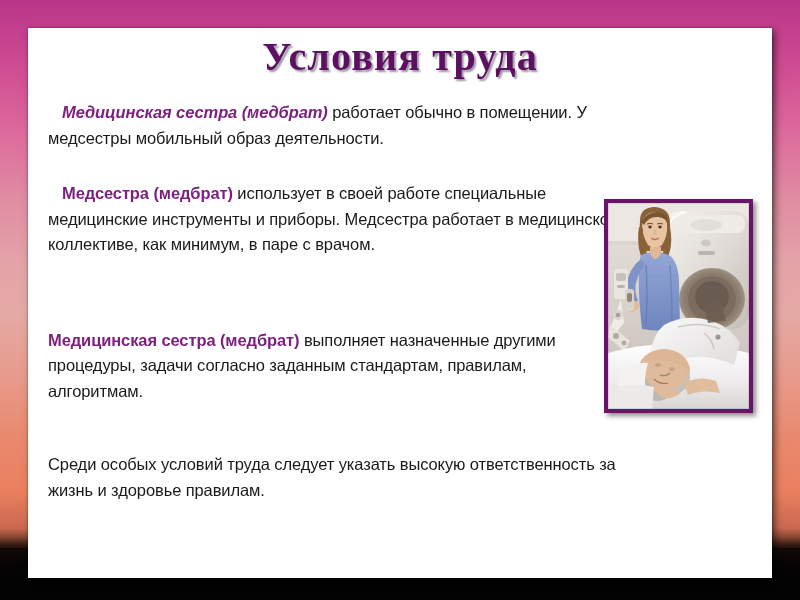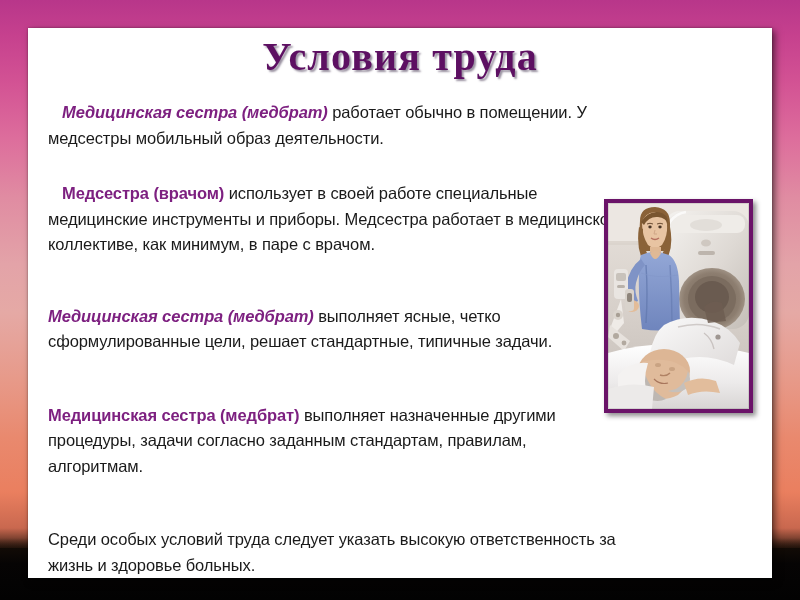--- a/index.html
+++ b/index.html
@@ -148,39 +148,36 @@
 
     <div class="body-text">
 
       <p class="para">
         <span class="lead-bi">Медицинская сестра (медбрат)</span><span> работает обычно в помещении. У медсестры мобильный образ деятельности.</span>
       </p>
 
       <div class="gap-sm"></div>
 
       <p class="para">
-        <span class="lead-b">Медсестра (врачом)</span><span> использует в своей работе специальные медицинские инструменты и приборы. Медсестра работает в медицинском коллективе, как минимум, в паре с врачом.</span>
+        <span class="lead-b">Медсестра (медбрат)</span><span> использует в своей работе специальные медицинские инструменты и приборы. Медсестра работает в медицинском коллективе, как минимум, в паре с врачом.</span>
       </p>
 
       <div class="gap-md"></div>
 
-      <p class="para no-indent">
-        <span class="lead-bi">Медицинская сестра (медбрат)</span><span> выполняет ясные, четко сформулированные цели, решает стандартные, типичные задачи.</span>
-      </p>
 
       <div class="gap-lg"></div>
 
       <p class="para no-indent">
         <span class="lead-b">Медицинская сестра (медбрат)</span><span> выполняет назначенные другими процедуры, задачи согласно заданным стандартам, правилам, алгоритмам.</span>
       </p>
 
       <div class="gap-lg"></div>
 
       <p class="para no-indent">
-        <span>Среди особых условий труда следует указать высокую ответственность за жизнь и здоровье больных.</span>
+        <span>Среди особых условий труда следует указать высокую ответственность за жизнь и здоровье правилам.</span>
       </p>
 
     </div>
 
     <div class="photo-frame">
       <div class="photo">
         <svg width="141" height="206" viewBox="0 0 141 206" xmlns="http://www.w3.org/2000/svg" role="img" aria-label="nurse with patient at CT scanner">
           <defs>
             <linearGradient id="wallG" x1="0" y1="0" x2="0" y2="1">
               <stop offset="0%" stop-color="#e8e2dc"></stop>

